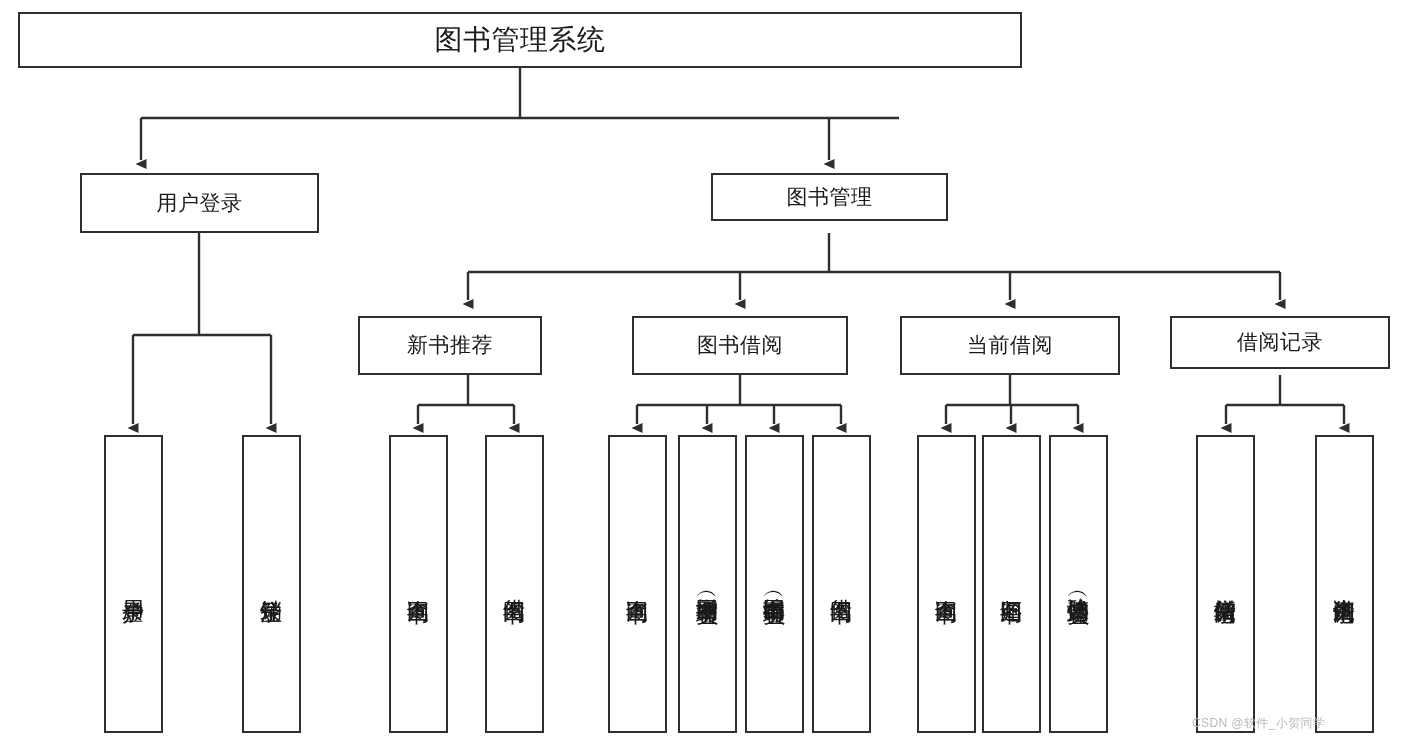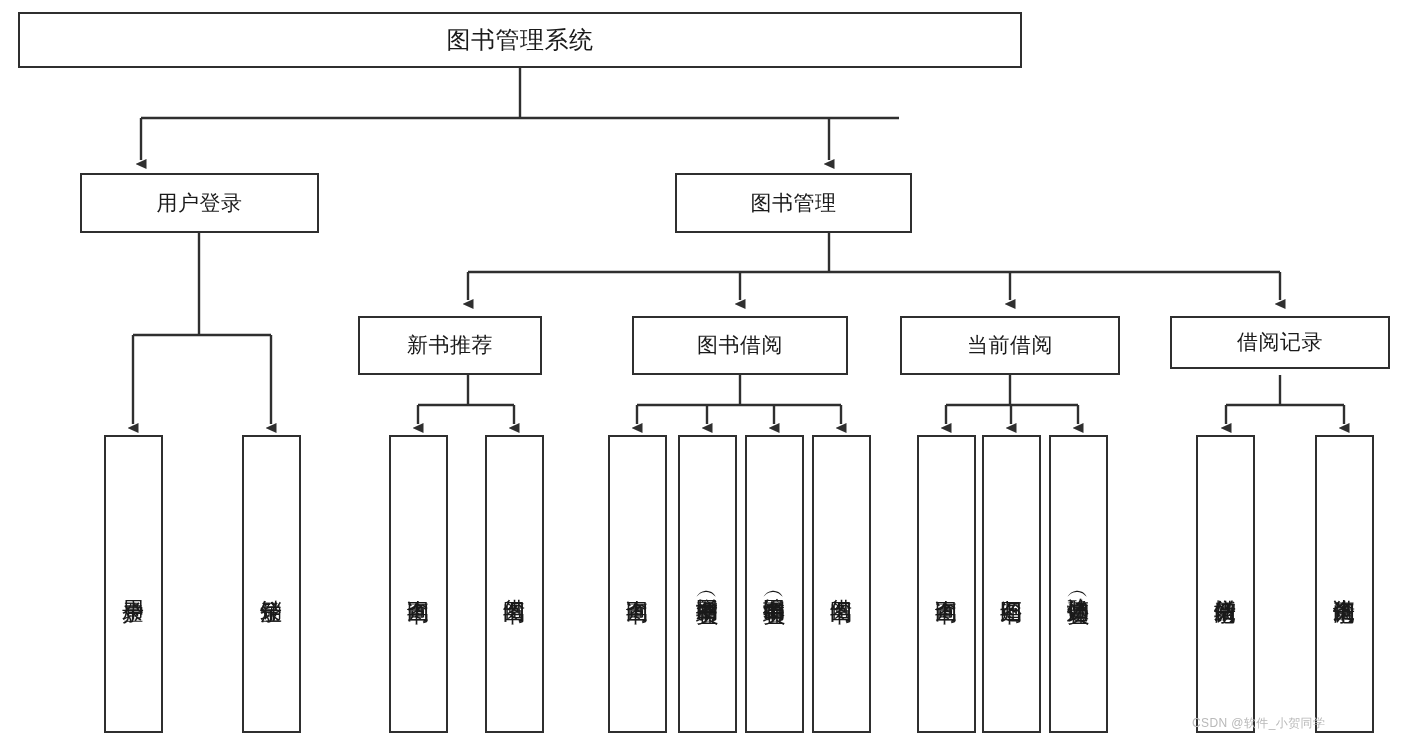--- a/index.html
+++ b/index.html
@@ -43,21 +43,21 @@
     color: #1a1a1a;
     line-height: 1.18;
     white-space: pre;
   }
   
   .node.horiz .label {
     font-size: 21px;
     letter-spacing: 0.5px;
   }
   .node.root .label {
-    font-size: 24px;
+    font-size: 28px;
   }
   
   .node.vert {
     align-items: center;
     justify-content: center;
   }
   .node.vert .label {
     writing-mode: vertical-rl;
     text-orientation: upright;
     font-size: 22px;
@@ -132,21 +132,21 @@
   </svg>
 
   <div class="node horiz root" style="left:18px; top:12px; width:1004px; height:56px;">
     <span class="label">图书管理系统</span>
   </div>
 
   <div class="node horiz" style="left:80px; top:173px; width:239px; height:60px;">
     <span class="label">用户登录</span>
   </div>
 
-  <div class="node horiz" style="left:675px; top:173px; width:237px; height:60px;">
+  <div class="node horiz" style="left:711px; top:173px; width:237px; height:48px;">
     <span class="label">图书管理</span>
   </div>
 
   <div class="node horiz" style="left:358px; top:316px; width:184px; height:59px;">
     <span class="label">新书推荐</span>
   </div>
 
   <div class="node horiz" style="left:900px; top:316px; width:220px; height:59px;">
     <span class="label">当前借阅</span>
   </div>

